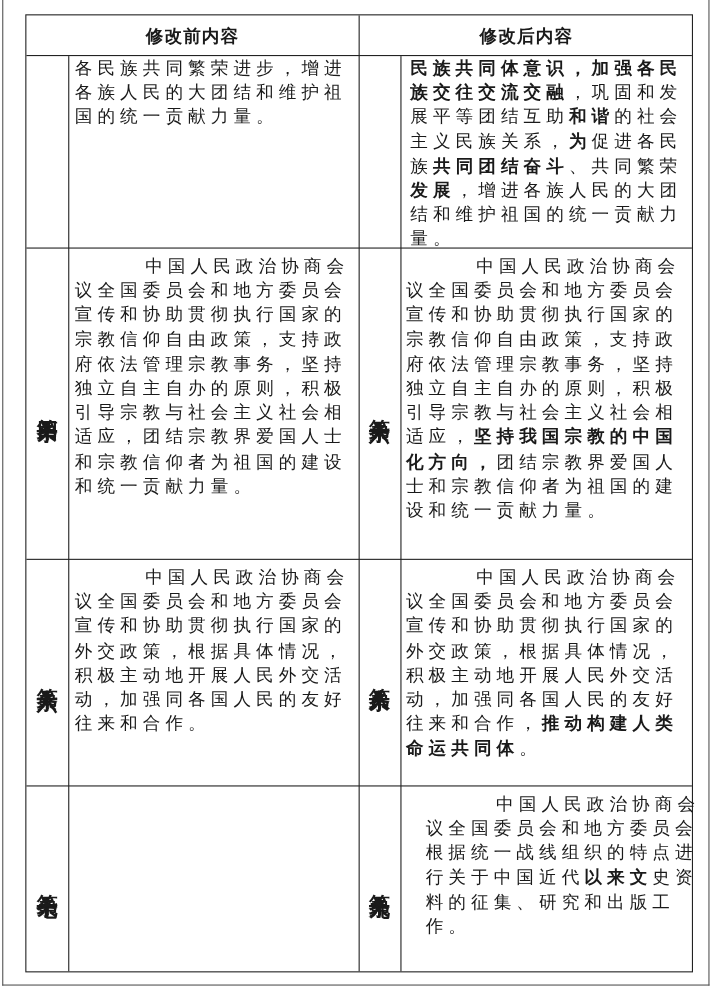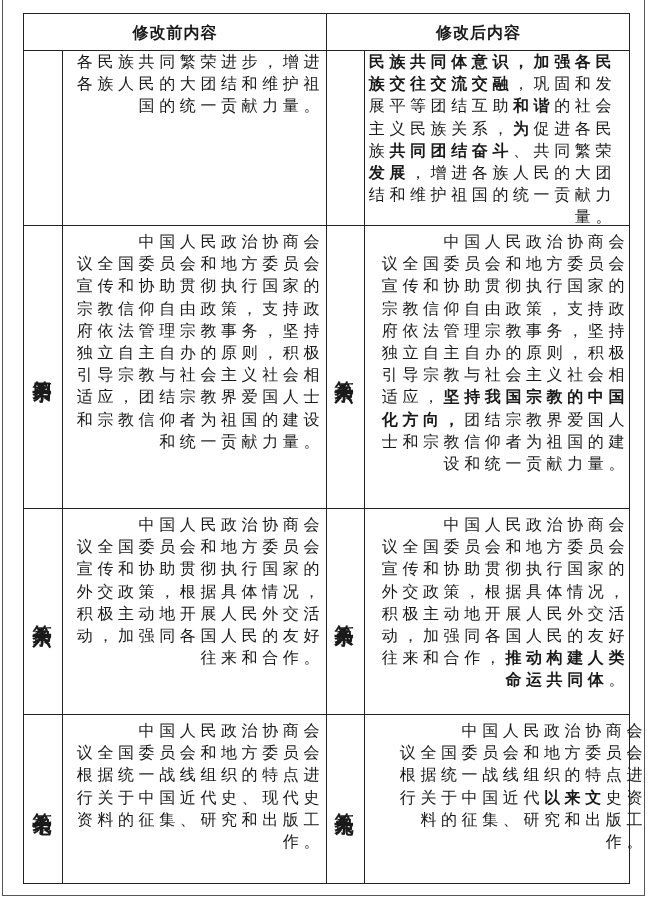--- a/index.html
+++ b/index.html
@@ -22,21 +22,21 @@
     position: absolute; top: 0; height: 37px; line-height: 37px; text-align: center;
     font-size: 16px; font-weight: bold; letter-spacing: 1px;
   }
   .art {
     position: absolute; width: 38px; display: flex; align-items: center; justify-content: center;
     font-size: 19px; font-weight: bold; line-height: 22px;
     writing-mode: vertical-rl; text-orientation: upright; letter-spacing: 1px;
   }
   .cell {
     position: absolute; font-size: 16px; line-height: 22.2px; letter-spacing: 4.6px;
-    word-break: break-all; white-space: normal; text-align: right;
+    word-break: break-all; white-space: normal;
   }
   .cell .b { font-weight: bold; }
   .indent { display: inline-block; width: 64px; }
 </style>
 </head>
 <body>
 
 <div class="frame"></div>
 
 <div class="tbl">
@@ -47,29 +47,28 @@
 
   <div class="hline" style="top:36px;"></div>
   <div class="hline" style="top:211px;"></div>
   <div class="hline" style="top:494px;"></div>
   <div class="hline" style="top:700px;"></div>
 
   <div class="hdr" style="left:0; width:302px;">修改前内容</div>
   <div class="hdr" style="left:302px; width:305px;">修改后内容</div>
 
   <div class="cell" style="left:44px; top:37px; width:256px;">各民族共同繁荣进步，增进各族人民的大团结和维护祖国的统一贡献力量。</div>
-  <div class="cell" id="r0a" style="left:332px; top:37px; width:260px;"><span class="b">民族共同体意识，加强各民族交往交流交融</span><span>，巩固和发展平等团结互助</span><span class="b">和谐</span><span>的社会主义民族关系，</span><span class="b">为</span><span>促进各民族</span><span class="b">共同团结奋斗</span><span>、共同繁荣</span><span class="b">发展</span><span>，增进各族人民的大团结和维护祖国的统一贡献力量。</span></div>
+  <div class="cell" id="r0a" style="left:349px; top:37px; width:260px;"><span class="b">民族共同体意识，加强各民族交往交流交融</span><span>，巩固和发展平等团结互助</span><span class="b">和谐</span><span>的社会主义民族关系，</span><span class="b">为</span><span>促进各民族</span><span class="b">共同团结奋斗</span><span>、共同繁荣</span><span class="b">发展</span><span>，增进各族人民的大团结和维护祖国的统一贡献力量。</span></div>
 
   <div class="art" style="left:0; top:213px; height:281px;">第十四条</div>
   <div class="cell" style="left:44px; top:217px; width:256px;"><span class="indent"></span><span>中国人民政治协商会议全国委员会和地方委员会宣传和协助贯彻执行国家的宗教信仰自由政策，支持政府依法管理宗教事务，坚持独立自主自办的原则，积极引导宗教与社会主义社会相适应，团结宗教界爱国人士和宗教信仰者为祖国的建设和统一贡献力量。</span></div>
   <div class="art" style="left:302px; top:213px; height:281px;">第十六条</div>
   <div class="cell" id="r1a" style="left:345px; top:217px; width:260px;"><span class="indent"></span><span>中国人民政治协商会议全国委员会和地方委员会宣传和协助贯彻执行国家的宗教信仰自由政策，支持政府依法管理宗教事务，坚持独立自主自办的原则，积极引导宗教与社会主义社会相适应，</span><span class="b">坚持我国宗教的中国化方向，</span><span>团结宗教界爱国人士和宗教信仰者为祖国的建设和统一贡献力量。</span></div>
 
   <div class="art" style="left:0; top:496px; height:204px;">第十六条</div>
   <div class="cell" style="left:44px; top:500px; width:256px;"><span class="indent"></span><span>中国人民政治协商会议全国委员会和地方委员会宣传和协助贯彻执行国家的外交政策，根据具体情况，积极主动地开展人民外交活动，加强同各国人民的友好往来和合作。</span></div>
   <div class="art" style="left:302px; top:496px; height:204px;">第十八条</div>
   <div class="cell" id="r2a" style="left:345px; top:500px; width:260px;"><span class="indent"></span><span>中国人民政治协商会议全国委员会和地方委员会宣传和协助贯彻执行国家的外交政策，根据具体情况，积极主动地开展人民外交活动，加强同各国人民的友好往来和合作，</span><span class="b">推动构建人类命运共同体</span><span>。</span></div>
 
   <div class="art" style="left:0; top:702px; height:167px;">第十七条</div>
-  <div class="cell" style="left:44px; top:706px; width:256px;"><span class="indent"></span><span>中国人民政治协商会议全国委员会和地方委员会根据统一战线组织的特点进行关于中国近代史、现代史资料的征集、研究和出版工作。</span></div>
   <div class="art" style="left:302px; top:702px; height:167px;">第十九条</div>
   <div class="cell" id="r3a" style="left:363px; top:706px; width:260px;"><span class="indent"></span><span>中国人民政治协商会议全国委员会和地方委员会根据统一战线组织的特点进行关于中国近代</span><span class="b">以来文</span><span>史资料的征集、研究和出版工作。</span></div>
 </div>
 
 </body></html>

